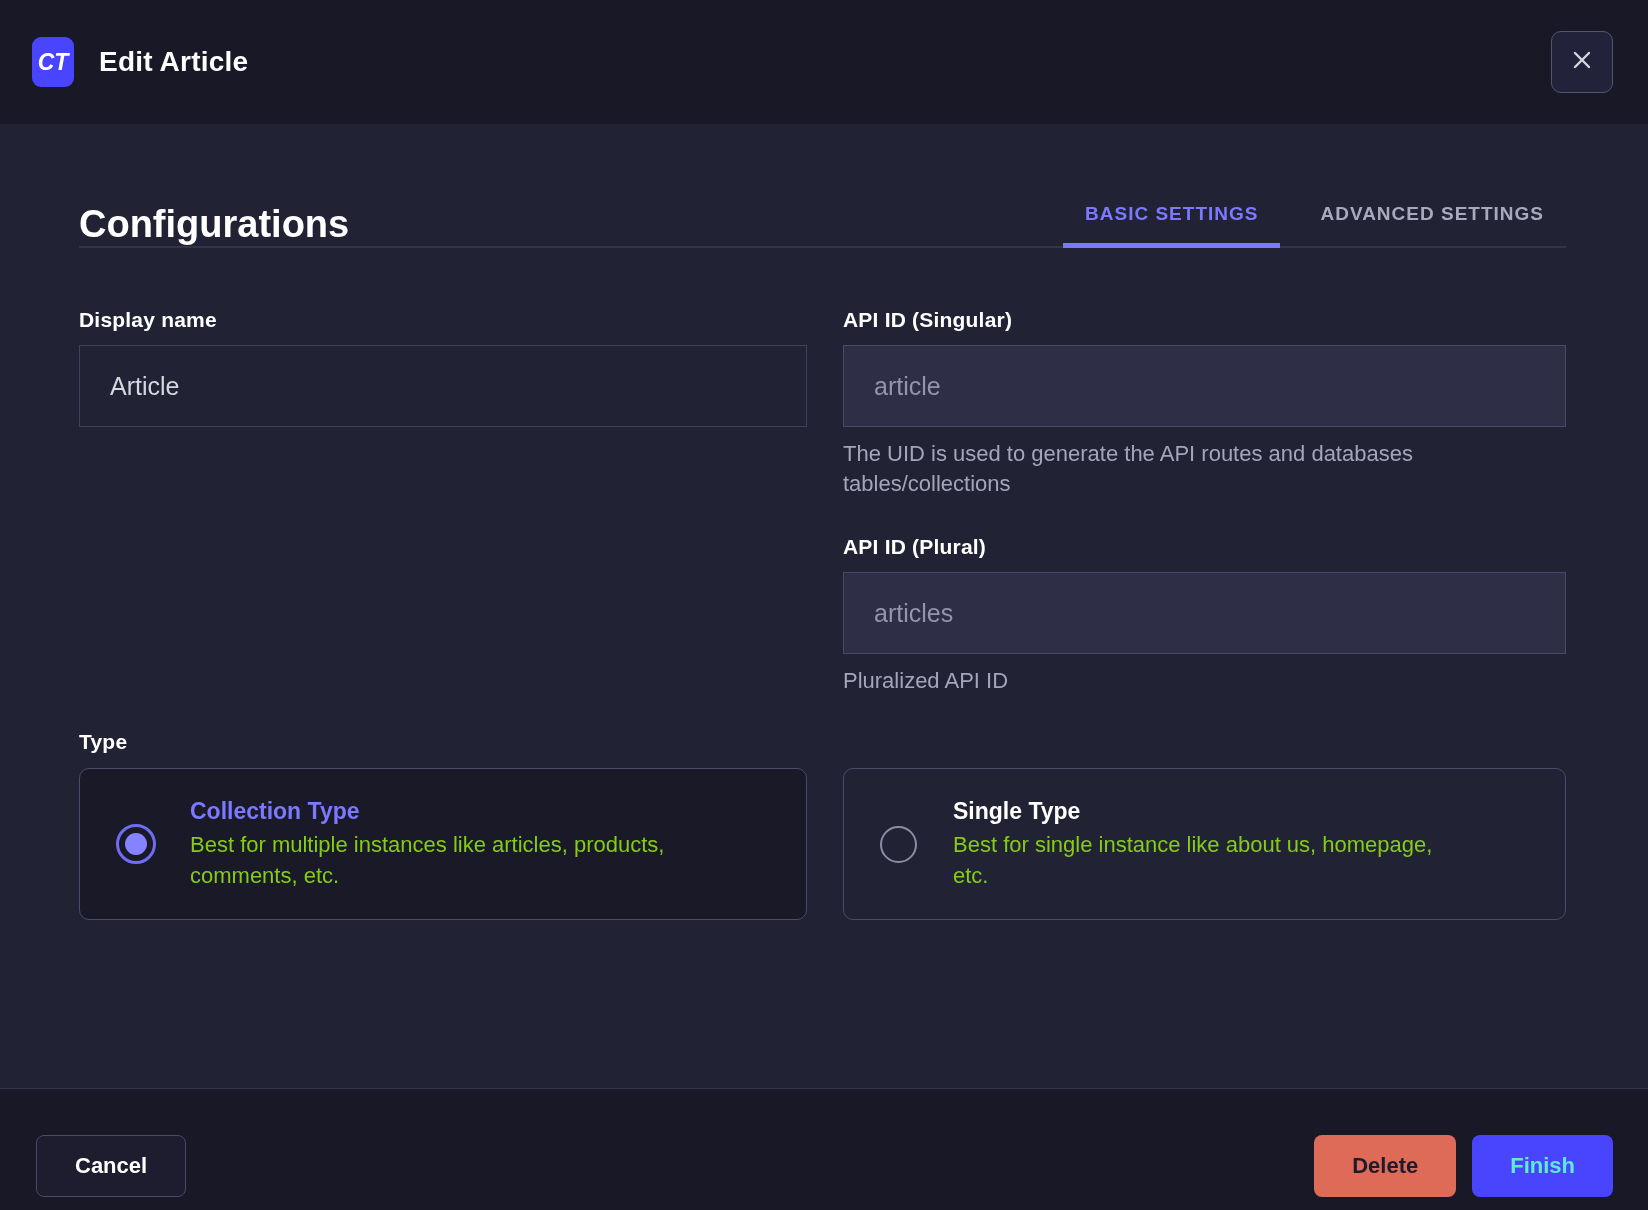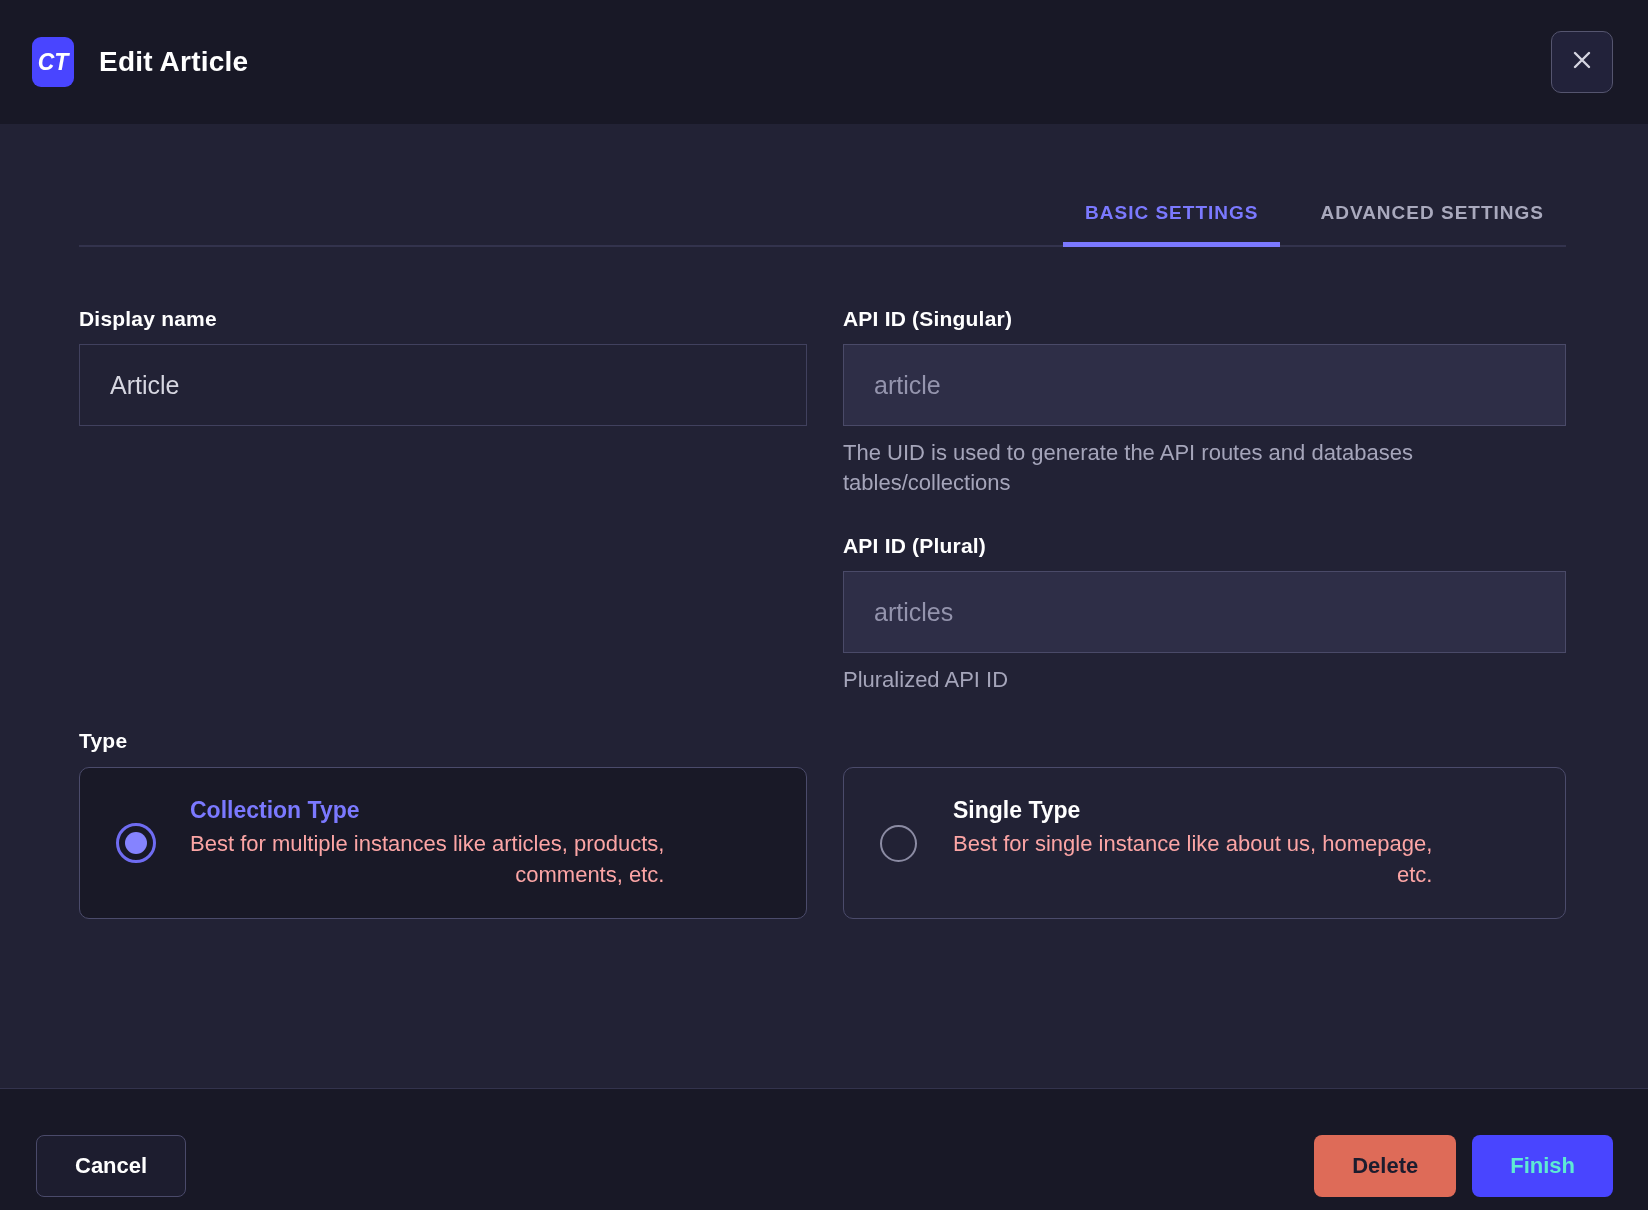--- a/index.html
+++ b/index.html
@@ -124,21 +124,21 @@
     display: flex; align-items: center; justify-content: center;
   }
   .radio-inner { width: 22px; height: 22px; border-radius: 50%; background: #8583ff; }
   .radio-outer.unselected {
     width: 37px; height: 37px;
     border: 2px solid #8b8ba3;
     margin: 0 36px 0 36px;
   }
   .opt-title { font-size: 23px; font-weight: 700; margin-bottom: 4px; }
   .opt-title.accent { color: #7b79ff; }
-  .opt-desc { font-size: 22px; line-height: 31px; color: #fca5a5; white-space: pre-line; text-align: right; }
+  .opt-desc { font-size: 22px; line-height: 31px; color: #84cc16; white-space: pre-line; }
   
   .modal-footer {
     height: 154px;
     background: #181826;
     border-top: 1px solid #33334d;
     display: flex;
     align-items: center;
     padding: 0 35px 0 36px;
   }
   .btn {
@@ -173,20 +173,21 @@
         <path d="M6 6 L18 18 M18 6 L6 18" stroke="#d5d5e0" stroke-width="2.1" stroke-linecap="round" fill="none"></path>
       </svg>
     </span>
   </div>
 </div>
 
 <div class="modal-body">
 
   <div class="config-header">
     <div>
+      <div class="config-title">Configurations</div>
     </div>
     <div class="tabs">
       <div class="tab active">BASIC SETTINGS</div>
       <div class="tab">ADVANCED SETTINGS</div>
     </div>
   </div>
 
   <div class="form-grid">
 
     <div class="field-group">

